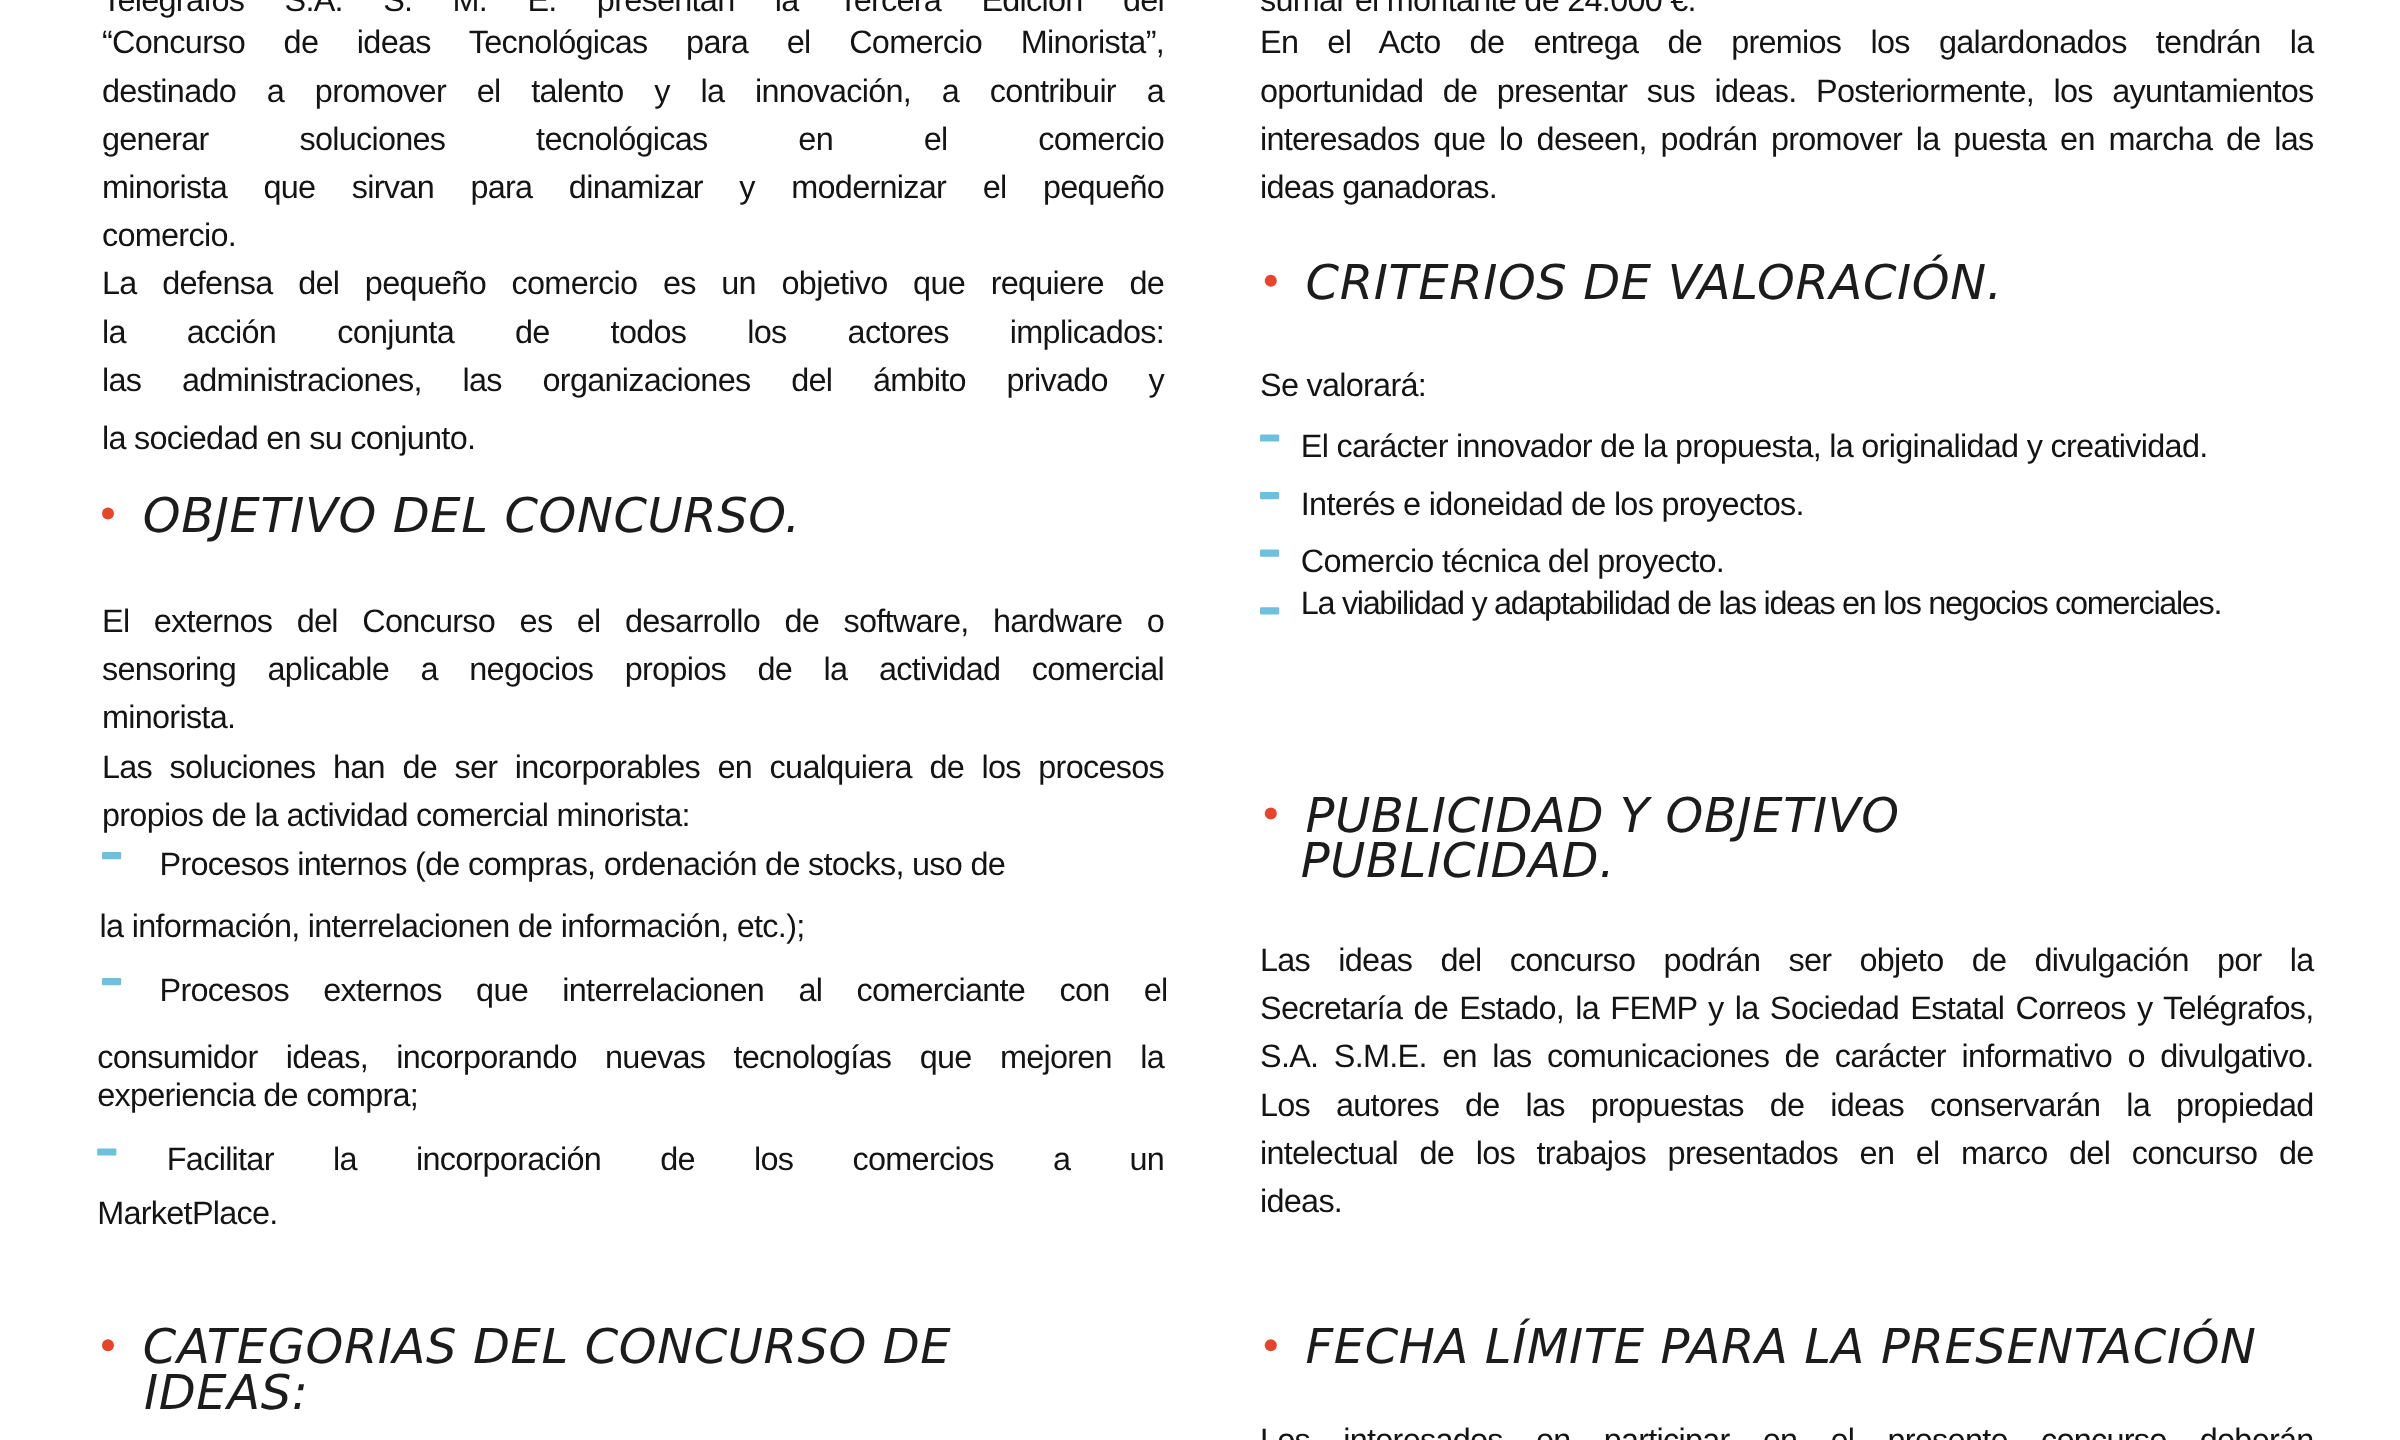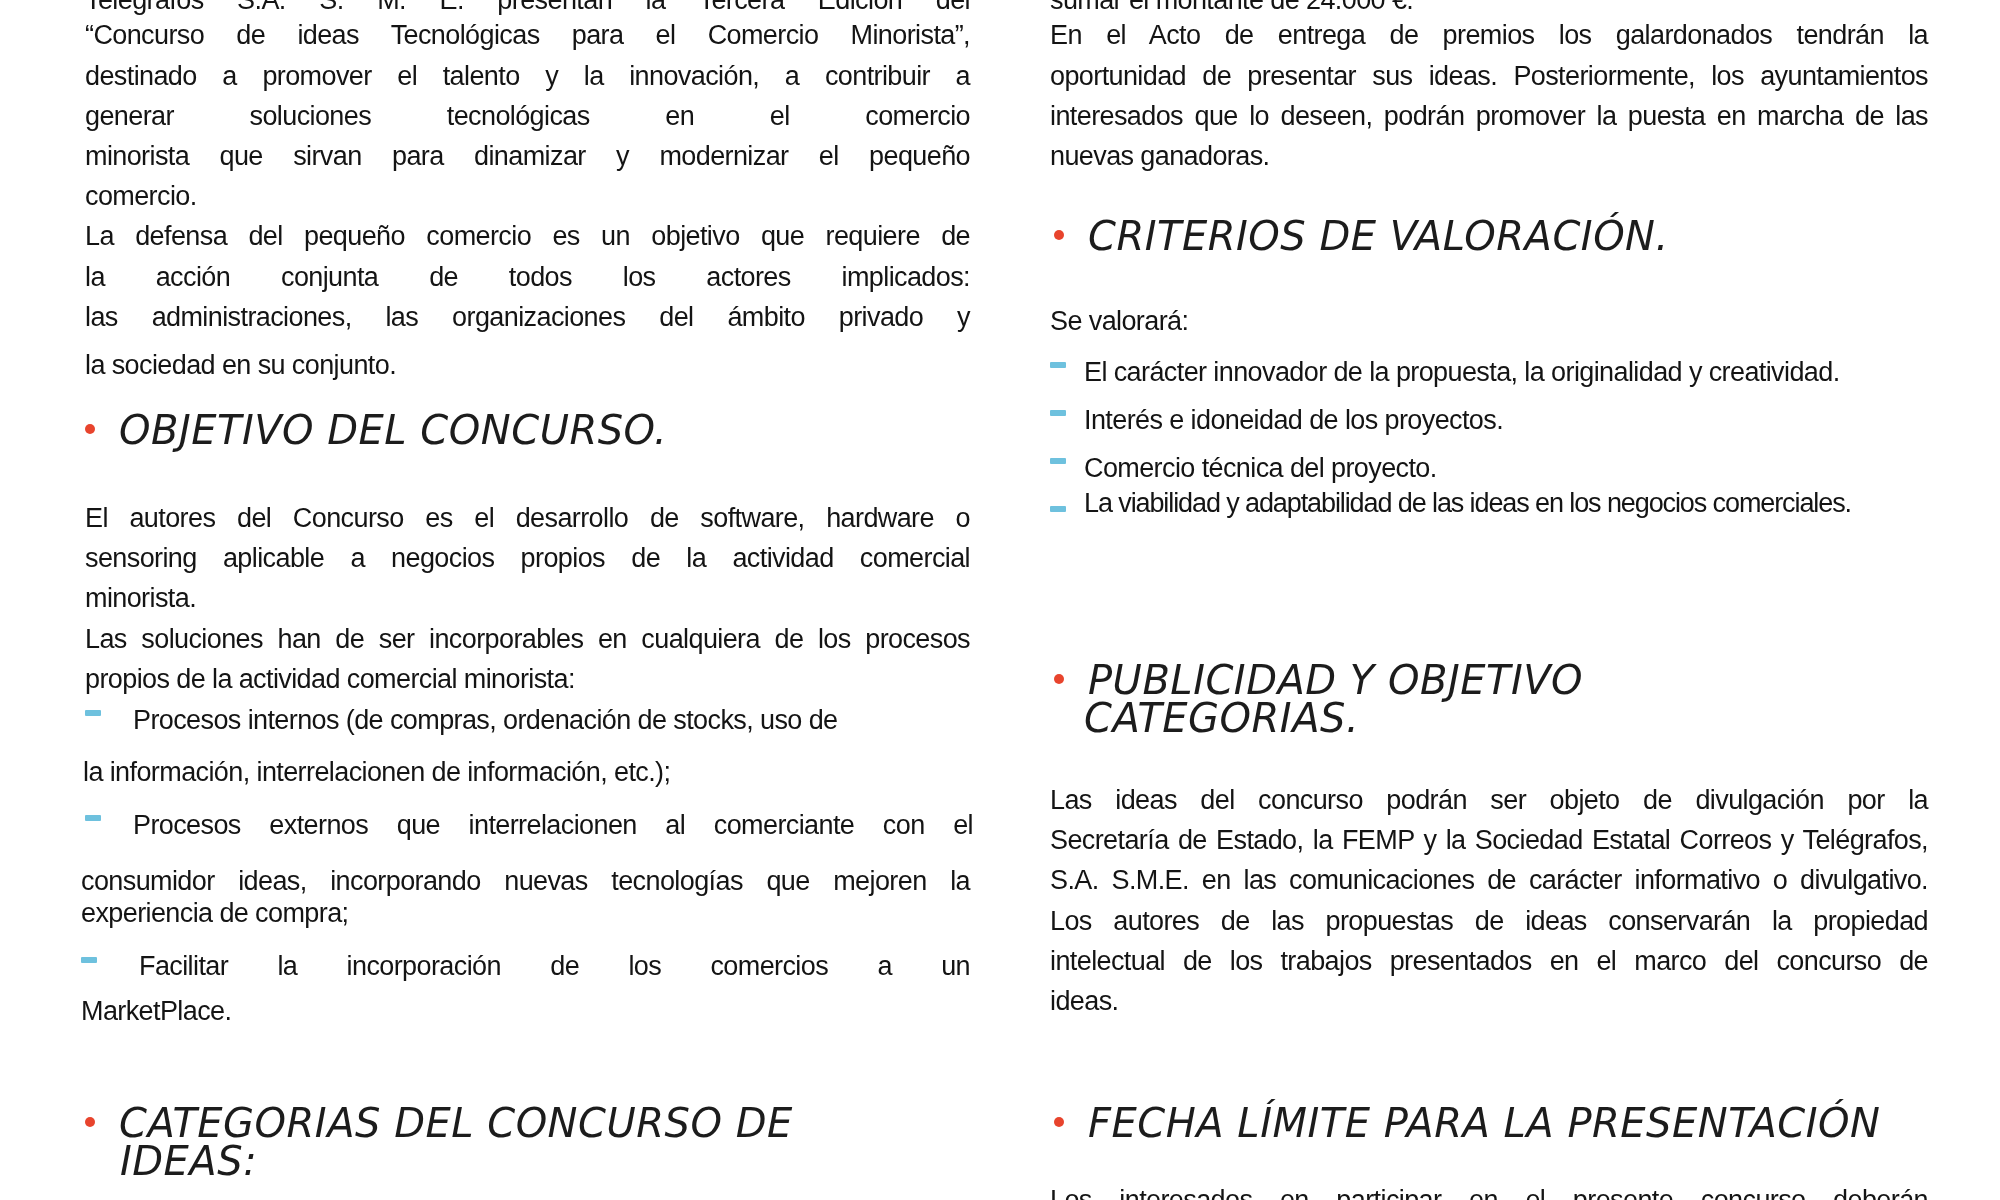--- a/index.html
+++ b/index.html
@@ -47,21 +47,21 @@
     <div class="line just" style="top:260px">la acción conjunta de todos los actores implicados:</div>
     <div class="line just" style="top:300px">las administraciones, las organizaciones del ámbito privado y</div>
     <div class="line" style="top:348px">la sociedad en su conjunto.</div>
   </div>
 
   <div class="heading" style="top:408px; left:0">
     <span class="dot"></span><span>OBJETIVO DEL CONCURSO.</span>
   </div>
 
   <div>
-    <div class="line just" style="top:501px">El autores del Concurso es el desarrollo de software, hardware o</div>
+    <div class="line just" style="top:501px">El externos del Concurso es el desarrollo de software, hardware o</div>
     <div class="line just" style="top:541px">sensoring aplicable a negocios propios de la actividad comercial</div>
     <div class="line" style="top:581px">minorista.</div>
     <div class="line just" style="top:622px">Las soluciones han de ser incorporables en cualquiera de los procesos</div>
     <div class="line" style="top:662px">propios de la actividad comercial minorista:</div>
   </div>
 
   <div>
     <div>
       <span class="dash" style="top:710px; left:0"></span>
       <div class="line" style="top:703px; left:48px">Procesos internos (de compras, ordenación de stocks, uso de</div>
@@ -85,21 +85,21 @@
     <span class="cont" style="top:38px; left:35px">IDEAS:</span>
   </div>
 </div>
 
 <div id="right" class="col">
   <div>
     <div class="line" style="top:-17px">sumar el montante de 24.000 €.</div>
     <div class="line just" style="top:18px">En el Acto de entrega de premios los galardonados tendrán la</div>
     <div class="line just" style="top:59px">oportunidad de presentar sus ideas. Posteriormente, los ayuntamientos</div>
     <div class="line just" style="top:99px">interesados que lo deseen, podrán promover la puesta en marcha de las</div>
-    <div class="line" style="top:139px">nuevas ganadoras.</div>
+    <div class="line" style="top:139px">ideas ganadoras.</div>
   </div>
 
   <div class="heading" style="top:214px; left:4px">
     <span class="dot"></span><span>CRITERIOS DE VALORACIÓN.</span>
   </div>
 
   <div class="line" style="top:304px">Se valorará:</div>
 
   <div>
     <div>
@@ -115,21 +115,21 @@
       <div class="line" style="top:451px; left:34px">Comercio técnica del proyecto.</div>
     </div>
     <div>
       <span class="dash" style="top:506px; left:0"></span>
       <div class="line" style="top:486px; left:34px; letter-spacing:-1.1px">La viabilidad y adaptabilidad de las ideas en los negocios comerciales.</div>
     </div>
   </div>
 
   <div class="heading" style="top:658px; left:4px">
     <span class="dot"></span><span>PUBLICIDAD Y OBJETIVO</span>
-    <span class="cont" style="top:38px; left:30px">CATEGORIAS.</span>
+    <span class="cont" style="top:38px; left:30px">PUBLICIDAD.</span>
   </div>
 
   <div>
     <div class="line just" style="top:783px">Las ideas del concurso podrán ser objeto de divulgación por la</div>
     <div class="line just" style="top:823px">Secretaría de Estado, la FEMP y la Sociedad Estatal Correos y Telégrafos,</div>
     <div class="line just" style="top:863px">S.A. S.M.E. en las comunicaciones de carácter informativo o divulgativo.</div>
     <div class="line just" style="top:904px">Los autores de las propuestas de ideas conservarán la propiedad</div>
     <div class="line just" style="top:944px">intelectual de los trabajos presentados en el marco del concurso de</div>
     <div class="line" style="top:984px">ideas.</div>
   </div>

